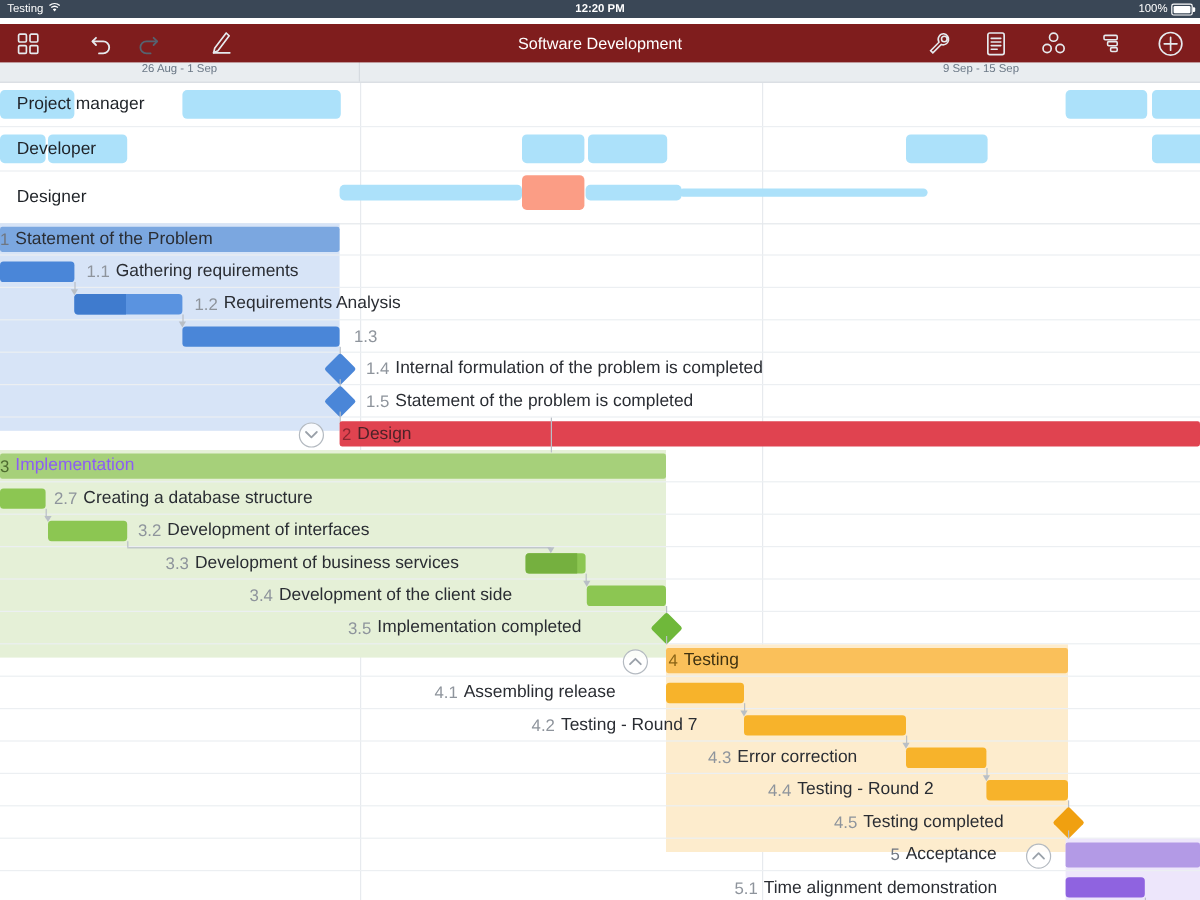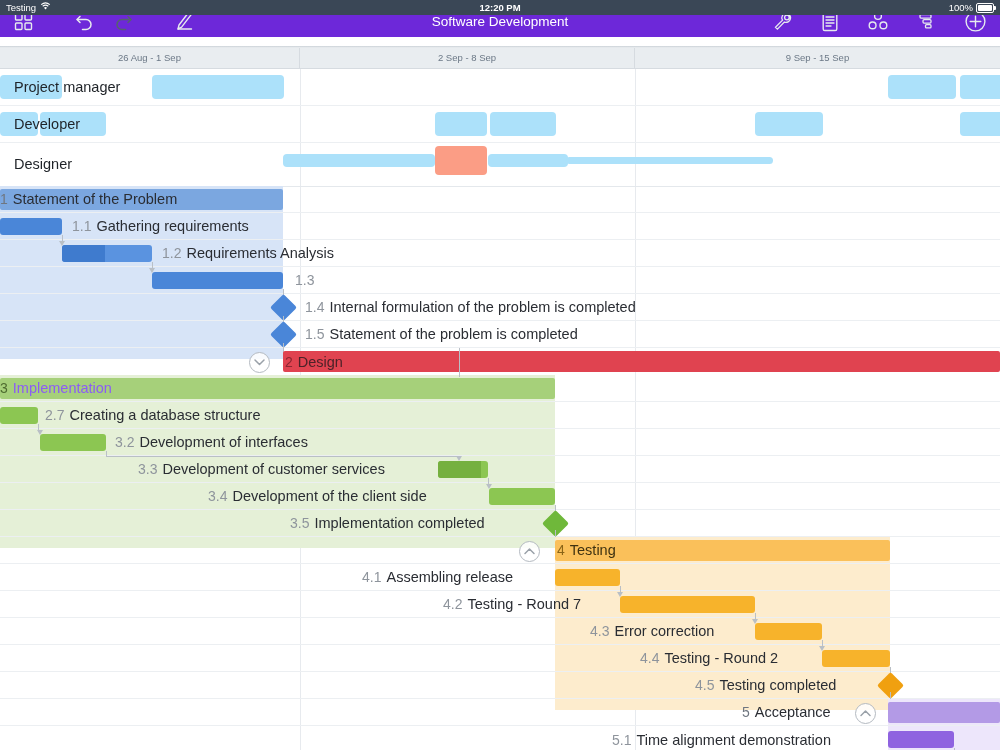--- a/index.html
+++ b/index.html
@@ -18,22 +18,22 @@
   }
   .sb-left{position:absolute;left:6px;display:flex;align-items:center;gap:4px;}
   .sb-center{position:absolute;left:0;width:1000px;text-align:center;font-weight:bold;}
   .sb-right{position:absolute;right:6px;display:flex;align-items:center;gap:3px;}
   .batt{display:inline-block;width:16px;height:8px;border:1px solid #fff;border-radius:2px;position:relative;}
   .batt::after{content:"";position:absolute;right:-3px;top:2px;width:2px;height:4px;background:#fff;border-radius:0 1px 1px 0;}
   .batt i{position:absolute;left:1px;top:1px;bottom:1px;right:1px;background:#fff;border-radius:1px;display:block;}
 
   
   .toolbar{
-    position:absolute;left:0;top:5px;width:1000px;height:32px;
-    background:#6d28d9;z-index:55;
+    position:absolute;left:0;top:20px;width:1000px;height:32px;
+    background:#7f1d1d;z-index:55;
   }
   .tb-title{
     position:absolute;left:0;top:0;width:1000px;height:32px;
     display:flex;align-items:center;justify-content:center;
     color:#fff;font-size:13.5px;
   }
   .tb-ico{
     position:absolute;top:0;height:32px;display:flex;align-items:center;justify-content:center;
     width:34px;cursor:pointer;
   }
@@ -176,21 +176,20 @@
       <svg width="23" height="23" viewBox="0 0 23 23">
           <circle cx="11.5" cy="11.5" r="9.4" fill="none" stroke="#e6eaee" stroke-width="1.4"></circle>
           <path d="M11.5 6.2v10.6M6.2 11.5h10.6" stroke="#e6eaee" stroke-width="1.4" stroke-linecap="round"></path>
         </svg>
     </div>
   </div>
   <div class="tb-shadow"></div>
 
   <div class="timeline">
     <div class="tl-cell" style="left:0;width:300px">26 Aug - 1 Sep</div>
-    <div class="tl-cell" style="left:300px;width:335px">2 Sep - 8 Sep</div>
     <div class="tl-cell" style="left:635px;width:365px;border-right:none">9 Sep - 15 Sep</div>
   </div>
 
   <div class="body">
 
     <div class="vgrid" style="left:300px"></div>
     <div class="vgrid" style="left:635px"></div>
 
     <div class="resrow" style="top:0;height:37px">
       <div class="resbar" style="left:0;top:7px;width:62px;height:24px;background:#ace1fa"></div>
@@ -321,21 +320,21 @@
       <div class="conn h" style="left:106px;top:27px;width:353px"></div>
     </div>
 
     <div class="row" style="top:388px;height:27px">
       <div class="bar" style="left:438px;top:5px;width:50px;height:17px;background:#8cc652">
         <div class="prog" style="width:43px;background:#75b03f"></div>
       </div>
       <div class="arrow" style="left:455.5px;top:0px"></div>
       <div class="rlabel" style="left:138px">
         <span class="num">3.3</span>
-        <span>Development of customer services</span>
+        <span>Development of business services</span>
       </div>
       <div class="conn v" style="left:488px;top:22px;height:8px"></div>
     </div>
 
     <div class="row" style="top:415px;height:27px">
       <div class="bar" style="left:489px;top:5px;width:66px;height:17px;background:#8cc652"></div>
       <div class="arrow" style="left:485.5px;top:1px"></div>
       <div class="rlabel" style="left:208px">
         <span class="num">3.4</span>
         <span>Development of the client side</span>

